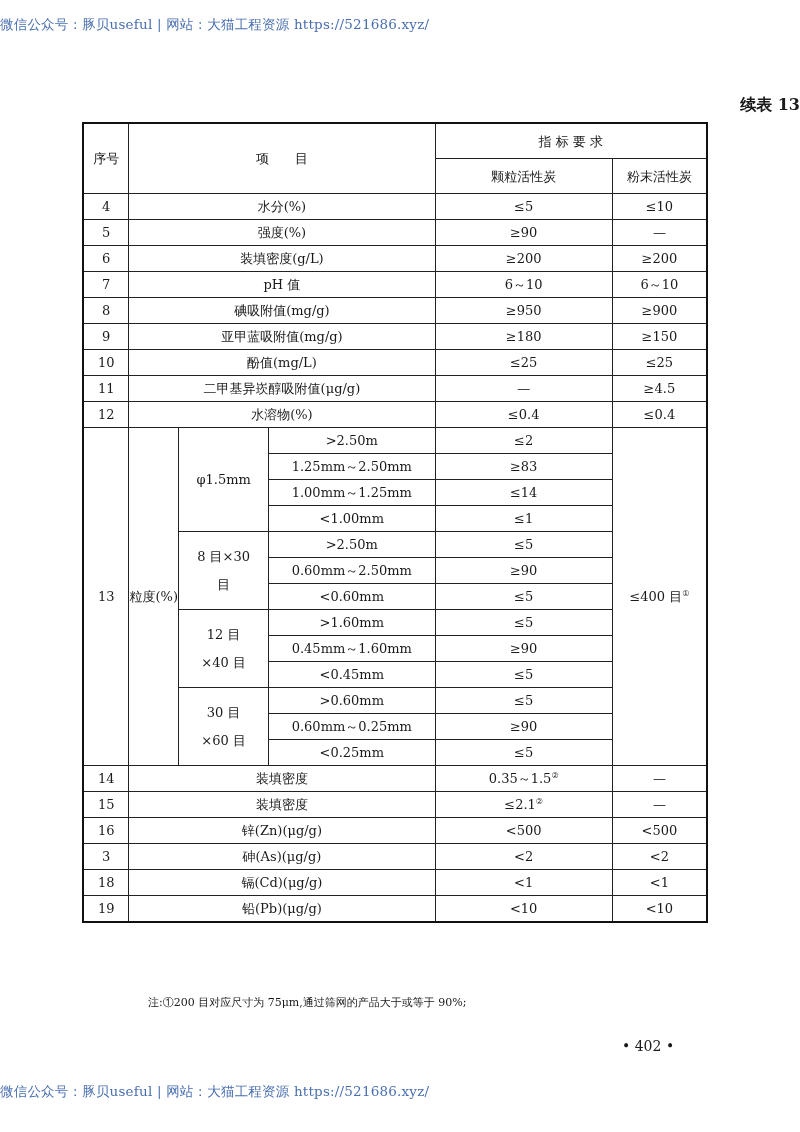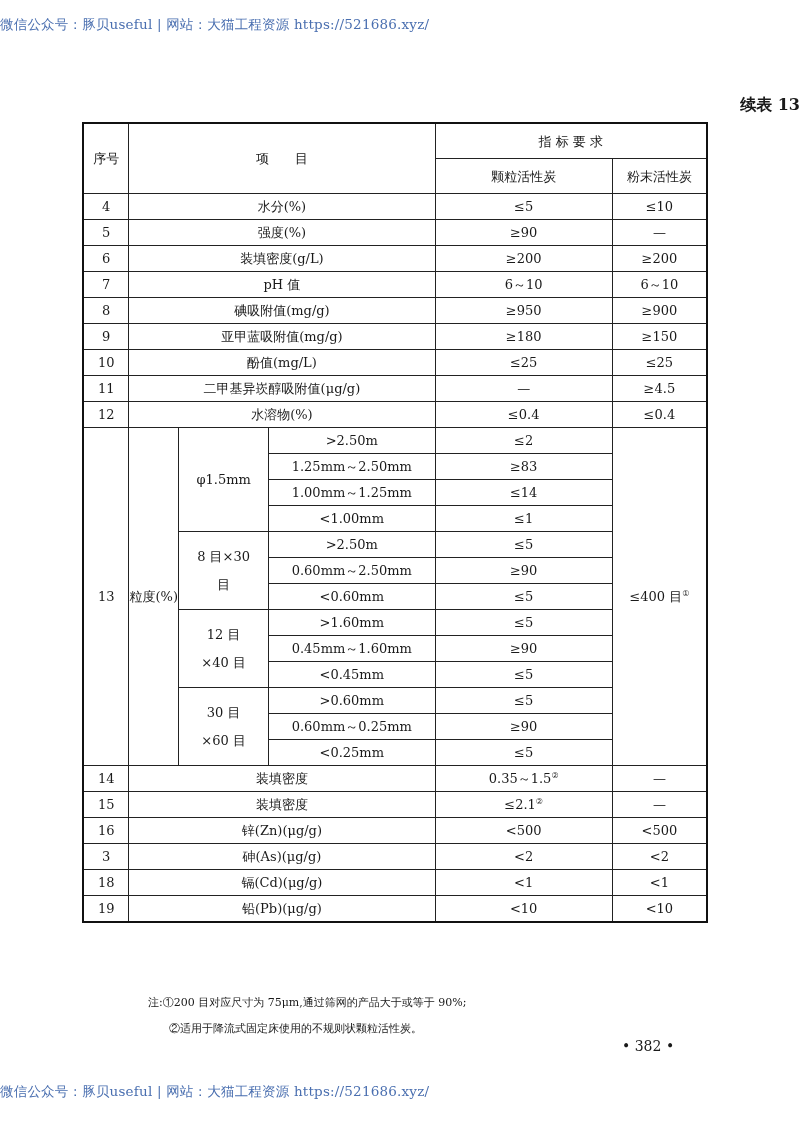--- a/index.html
+++ b/index.html
@@ -198,16 +198,15 @@
         <td>19</td>
         <td colspan="3">铅(Pb)(μg/g)</td>
         <td>&lt;10</td>
         <td>&lt;10</td>
       </tr>
 </tbody>
   </table>
 
 <div class="notes">
   <div>注:①200 目对应尺寸为 75μm,通过筛网的产品大于或等于 90%;</div>
-  <div class="n2">②适用于降流式固定床使用的不规则状颗粒活性炭。</div>
 </div>
-<div class="pageno">• 382 •</div>
+<div class="pageno">• 402 •</div>
 <div class="wm wm-bottom">微信公众号：豚贝useful | 网站：大猫工程资源 https://521686.xyz/</div>
 
 </body></html>

